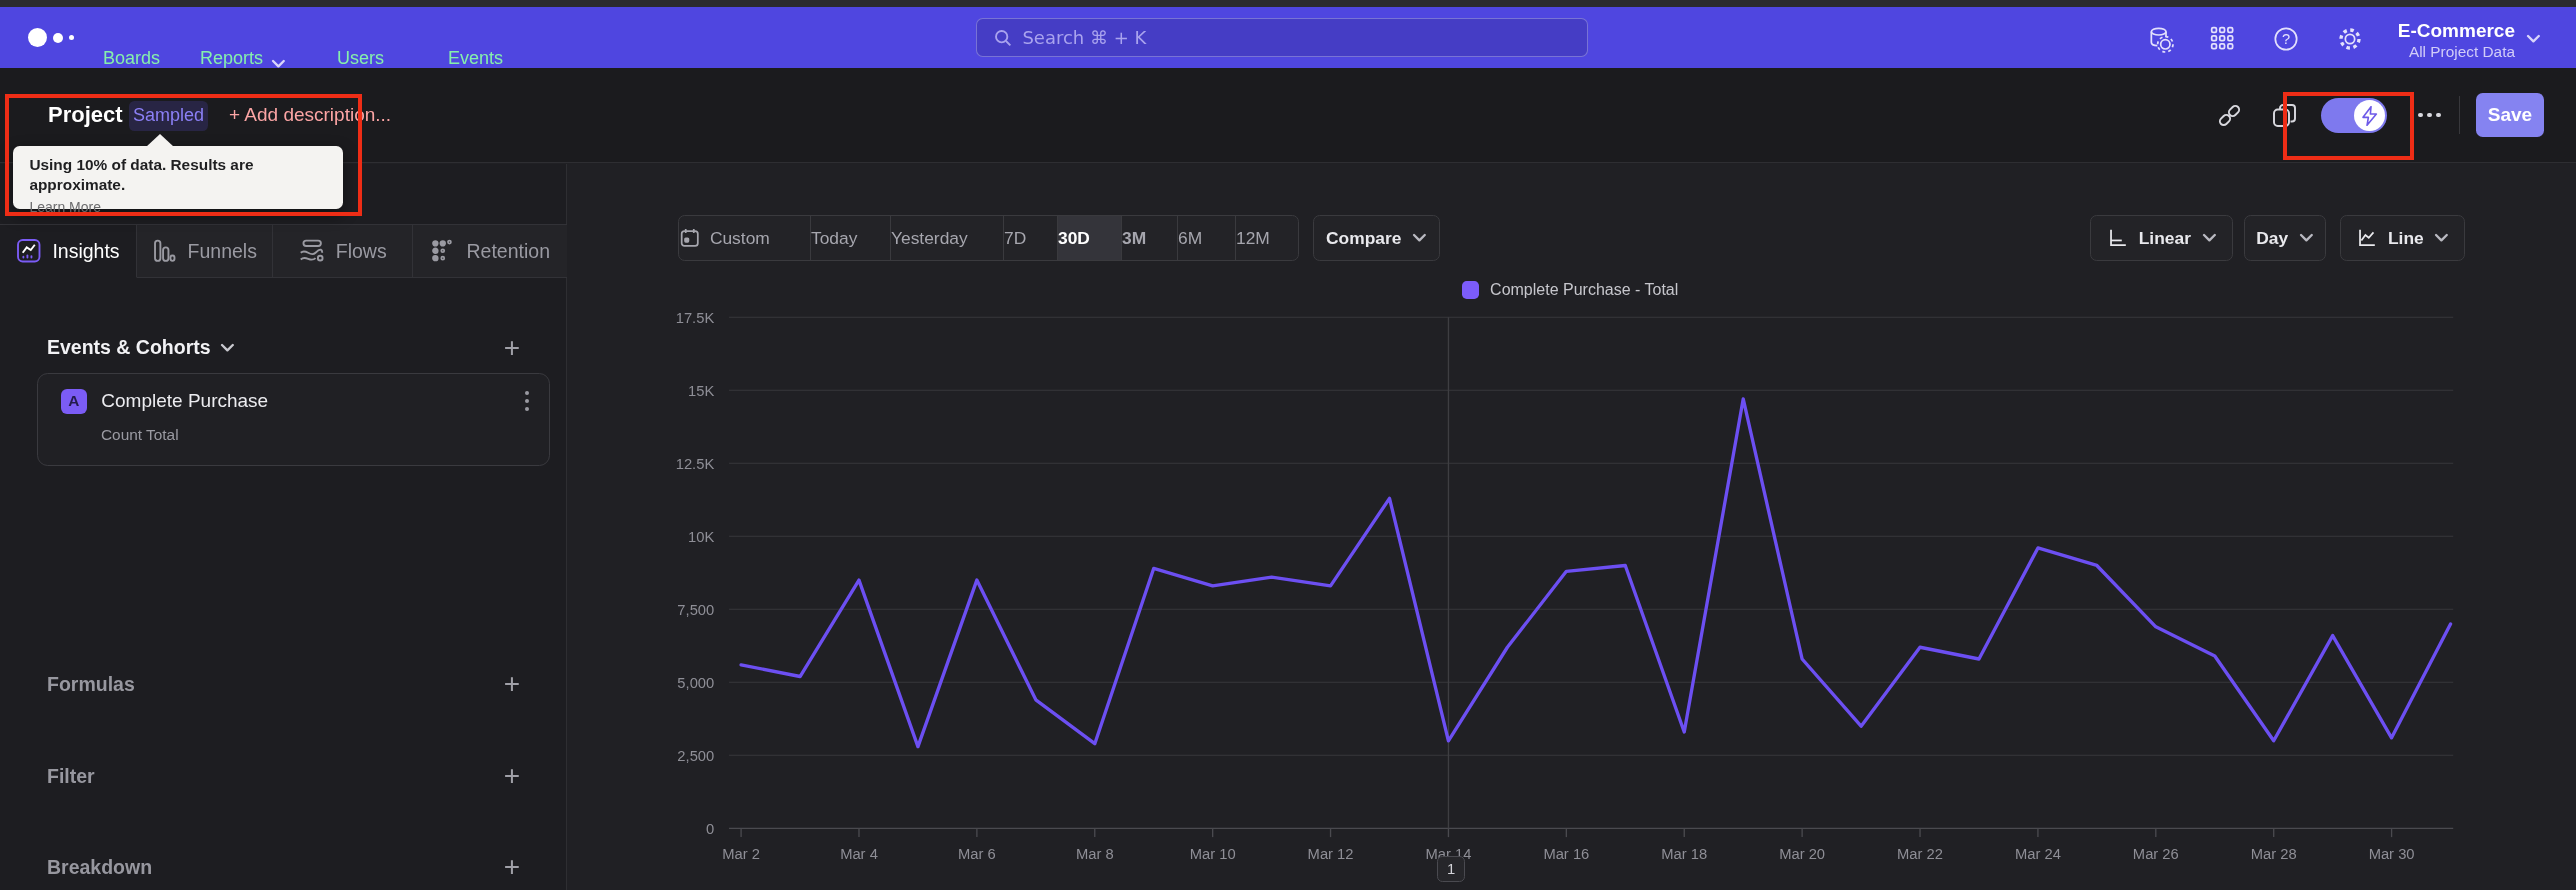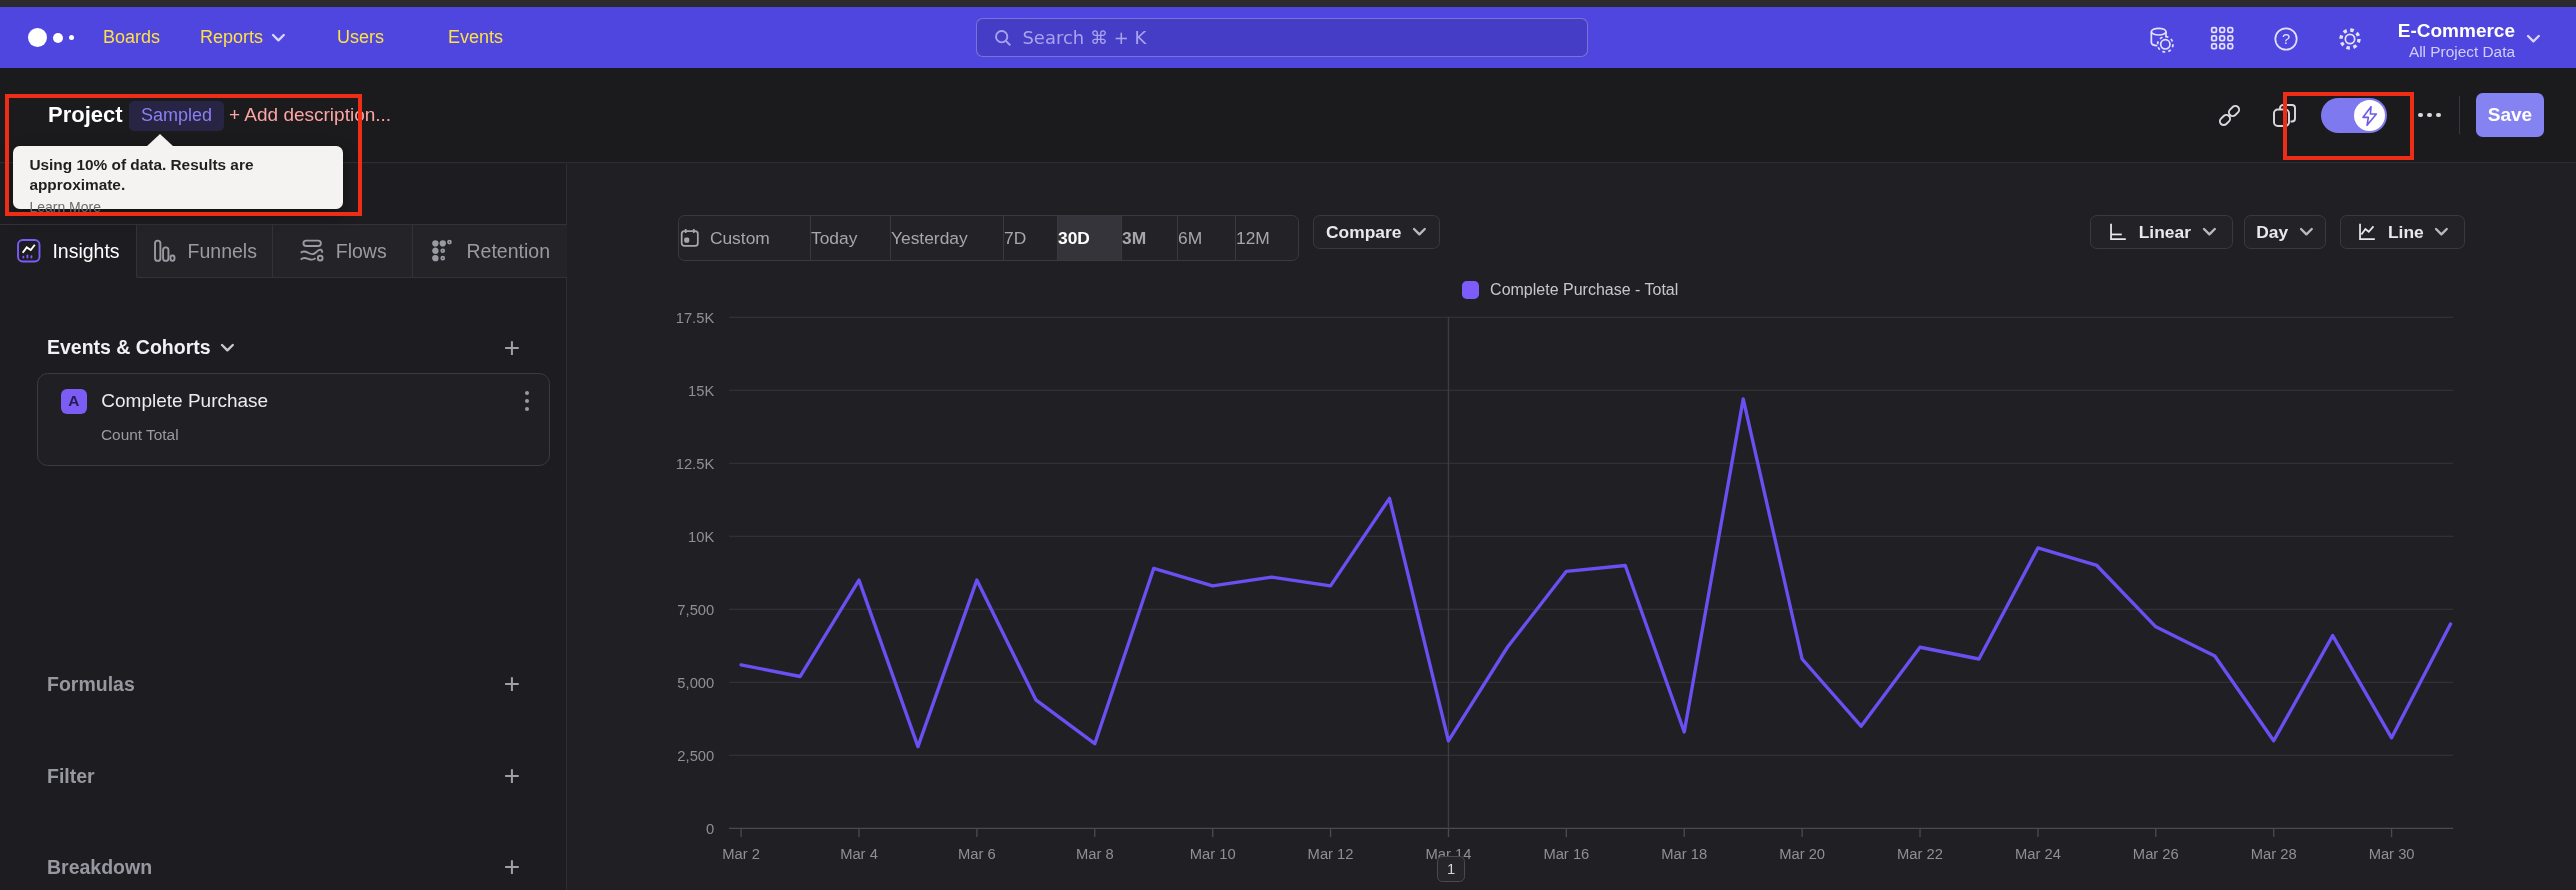--- a/index.html
+++ b/index.html
@@ -7,22 +7,22 @@
   body { font-family:"Liberation Sans", sans-serif; }
   #app { position:relative; width:2576px; height:890px; background:#202024; overflow:hidden; }
 
   
   #topstrip { position:absolute; left:0; top:0; width:2576px; height:6.7px; background:#2b2b2e; }
   #topnav { position:absolute; left:0; top:6.7px; width:2576px; height:62px; background:#4f46e0; }
   .logo { position:absolute; left:28px; top:21.5px; display:flex; align-items:center; gap:6px; }
   .logo .d1 { width:19px; height:19px; border-radius:50%; background:#fff; }
   .logo .d2 { width:10px; height:10px; border-radius:50%; background:#fff; }
   .logo .d3 { width:5.4px; height:5.4px; border-radius:50%; background:#fff; }
-  .nav-item { position:absolute; top:0; height:62px; display:flex; align-items:center; gap:8px;
-              color:#fde047; font-size:18px; cursor:pointer; }
+  .nav-item { position:absolute; top:0; height:62px; display:flex; align-items:flex-end; gap:8px;
+              color:#86efac; font-size:18px; cursor:pointer; }
   .chev { width:14.8px; height:9.4px; }
   .chev polyline { fill:none; stroke:#d9d5fb; stroke-width:3.5; stroke-linecap:round; stroke-linejoin:round; }
   #search-wrap { position:absolute; left:976px; top:11.4px; width:612px; height:39px;
                  background:#453dc5; border:0.7px solid rgba(255,255,255,.28); border-radius:6.7px;
                  display:flex; align-items:center; padding:0 16px; gap:9.4px; }
   #search-wrap svg { flex:0 0 auto; }
   #search-input { flex:1; background:transparent; border:none; outline:none; color:#cfcaf6;
                   font-size:18px; font-family:"DejaVu Sans", sans-serif; }
   #search-input::placeholder { color:#a9a3ee; }
   .topicon { position:absolute; top:17.4px; width:29.5px; height:29.5px; display:flex; align-items:center; justify-content:center; cursor:pointer; }
@@ -30,21 +30,21 @@
   #project { position:absolute; left:2388px; top:12px; width:127px; text-align:right; cursor:pointer; }
   #project .pname { color:#ffffff; font-size:19px; font-weight:bold; line-height:23px; }
   #project .pscope { color:#d2cdf8; font-size:15.4px; line-height:19px; }
   #project-chevron { position:absolute; left:2526px; top:27px; }
 
   
   #header { position:absolute; left:0; top:68px; width:2576px; height:95px; background:#1b1b1e;
             border-bottom:1.3px solid #2e2e32; }
   #report-title { position:absolute; left:48px; top:0; height:94px; display:flex; align-items:center;
                   color:#ffffff; font-size:22px; font-weight:600; }
-  #sampled-badge { position:absolute; left:129px; top:33px; height:29.5px; padding:0 12px; background:#282544;
+  #sampled-badge { position:absolute; left:129px; top:33px; height:29.5px; padding:0 4px; background:#282544;
                    border-radius:5.4px; color:#8b7ff5; font-size:18px; display:flex; align-items:center; cursor:pointer; }
   #add-desc { position:absolute; left:229px; top:0; height:94px; display:flex; align-items:center;
               color:#fca5a5; font-size:19px; cursor:text; }
   .hicon { position:absolute; top:29.5px; width:35px; height:35px; display:flex; align-items:center; justify-content:center; cursor:pointer; }
   .hicon svg { stroke:#d8d8de; fill:none; stroke-width:2.6; }
   #toggle { position:absolute; left:2321px; top:30px; width:66px; height:35px; background:#7e79ee;
             border-radius:17.4px; cursor:pointer; }
   #toggle .knob { position:absolute; right:2px; top:2px; width:31px; height:31px; background:#fff; border-radius:50%;
                   display:flex; align-items:center; justify-content:center; }
   #kebab-h { position:absolute; left:2412px; top:29.5px; width:35px; height:35px; display:flex; align-items:center;
@@ -95,21 +95,21 @@
   .side-section .lbl { color:#97979f; font-size:19.5px; font-weight:600; }
 
   
   #main { position:absolute; left:568px; top:164px; width:2008px; height:727px; background:#202024; }
   #range-group { position:absolute; left:110px; top:51px; height:46px; display:flex;
                  border:1.3px solid #3a3a3e; border-radius:6.7px; overflow:hidden; background:#232327; }
   .range-btn { display:flex; align-items:center; justify-content:flex-start; gap:9.4px; color:#a6a6ae;
                font-size:17.4px; border-right:0.7px solid #3a3a3e; cursor:pointer; }
   .range-btn:last-child { border-right:none; }
   .range-btn.active { background:#34343a; color:#ffffff; font-weight:bold; }
-  .drop-btn { position:absolute; top:51px; height:34px; border:1.3px solid #3a3a3e; border-radius:6.7px;
+  .drop-btn { position:absolute; top:51px; height:46px; border:1.3px solid #3a3a3e; border-radius:6.7px;
               background:#232327; display:flex; align-items:center; justify-content:center; gap:10.7px;
               color:#e9e9ed; font-size:17.4px; font-weight:600; cursor:pointer; }
   .drop-btn svg.glyph { stroke:#e9e9ed; fill:none; stroke-width:2.6; }
   #legend { position:absolute; left:894px; top:117px; display:flex; align-items:center; gap:10.7px; }
   #legend .swatch { width:17.4px; height:17.4px; border-radius:4.7px; }
   #legend .lbl { color:#c6c6cc; font-size:16px; }
   #chart-svg { position:absolute; left:0; top:0; }
   #pagination { position:absolute; left:869px; top:692px; width:28px; height:25.5px; background:#26262a;
                 border:1.3px solid #4a4a50; border-radius:5.4px; color:#d3d3d8; font-size:14.8px;
                 display:flex; align-items:center; justify-content:center; cursor:pointer; }

